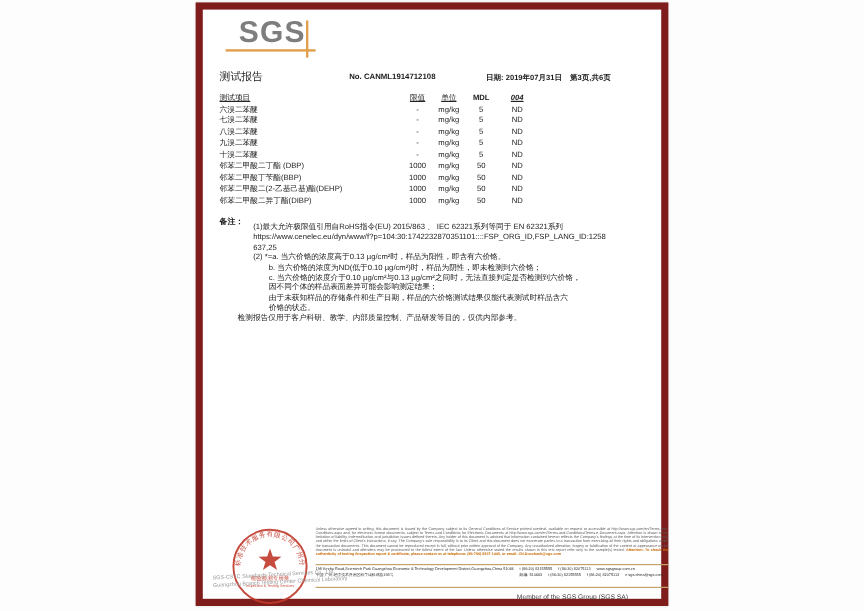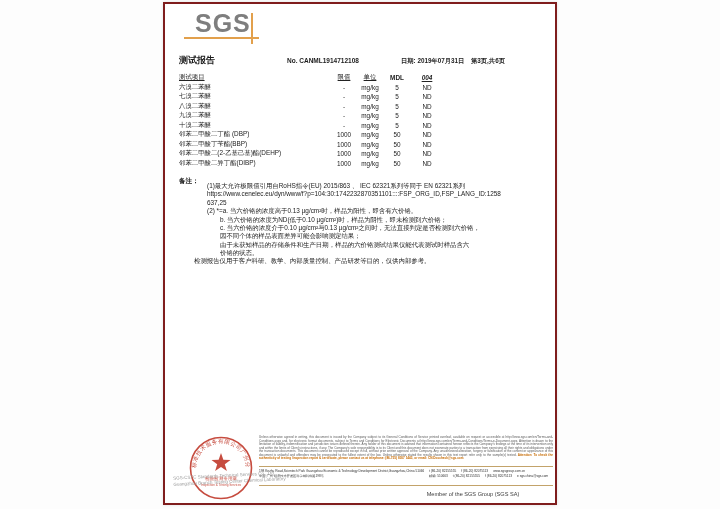--- a/index.html
+++ b/index.html
@@ -1,29 +1,29 @@
 <!DOCTYPE html>
 <html><head>
 <meta charset="utf-8">
 <style>
   * { margin:0; padding:0; box-sizing:border-box; }
   html,body { width:720px; height:509px; background:#fdfdfd; overflow:hidden;
               font-family:"Liberation Sans","DejaVu Sans",sans-serif; }
   .canvas { position:relative; width:720px; height:509px; }
   .page { position:absolute; left:163px; top:2px; width:394px; height:503px;
-          background:#ffffff; border:2px solid #7f1d1d; box-shadow:0 0 3px rgba(0,0,0,.12);padding-left:37px; }
+          background:#ffffff; border:6px solid #7f1d1d; box-shadow:0 0 3px rgba(0,0,0,.12);padding-left:37px; }
 
   
   .logo-text { position:absolute; left:30px; top:5px; font-size:25px; font-weight:bold;
                color:#7e7e7e; letter-spacing:1px; }
   .logo-hline { position:absolute; left:19px; top:33px; width:75px; height:1.5px; background:#e2a04c; }
   .logo-vline { position:absolute; left:86px; top:9px; width:1.5px; height:31px; background:#e2a04c; }
 
   
-  .title    { position:absolute; left:14px; top:50px; font-size:9px; font-weight:bold; color:#1c1c1c; }
+  .title    { position:absolute; left:14px; top:50px; font-size:9px; font-weight:normal; color:#1c1c1c; }
   .reportno { position:absolute; left:122px; top:53px; font-size:6.5px; font-weight:bold; color:#1c1c1c; }
   .datefld  { position:absolute; left:236px; top:53px; font-size:6.3px; font-weight:bold; color:#1c1c1c; }
   .pagefld  { position:absolute; left:306px; top:53px; font-size:6.3px; font-weight:bold; color:#1c1c1c; }
 
   
   .rtable { position:absolute; left:14px; top:69px; width:310px; font-size:6.4px; color:#222; }
   .trow { display:flex; height:9.5px; align-items:center; white-space:nowrap; }
   .c-item   { width:150px; }
   .c-limit  { width:30px; text-align:center; }
   .c-unit   { width:22px; text-align:center; }

